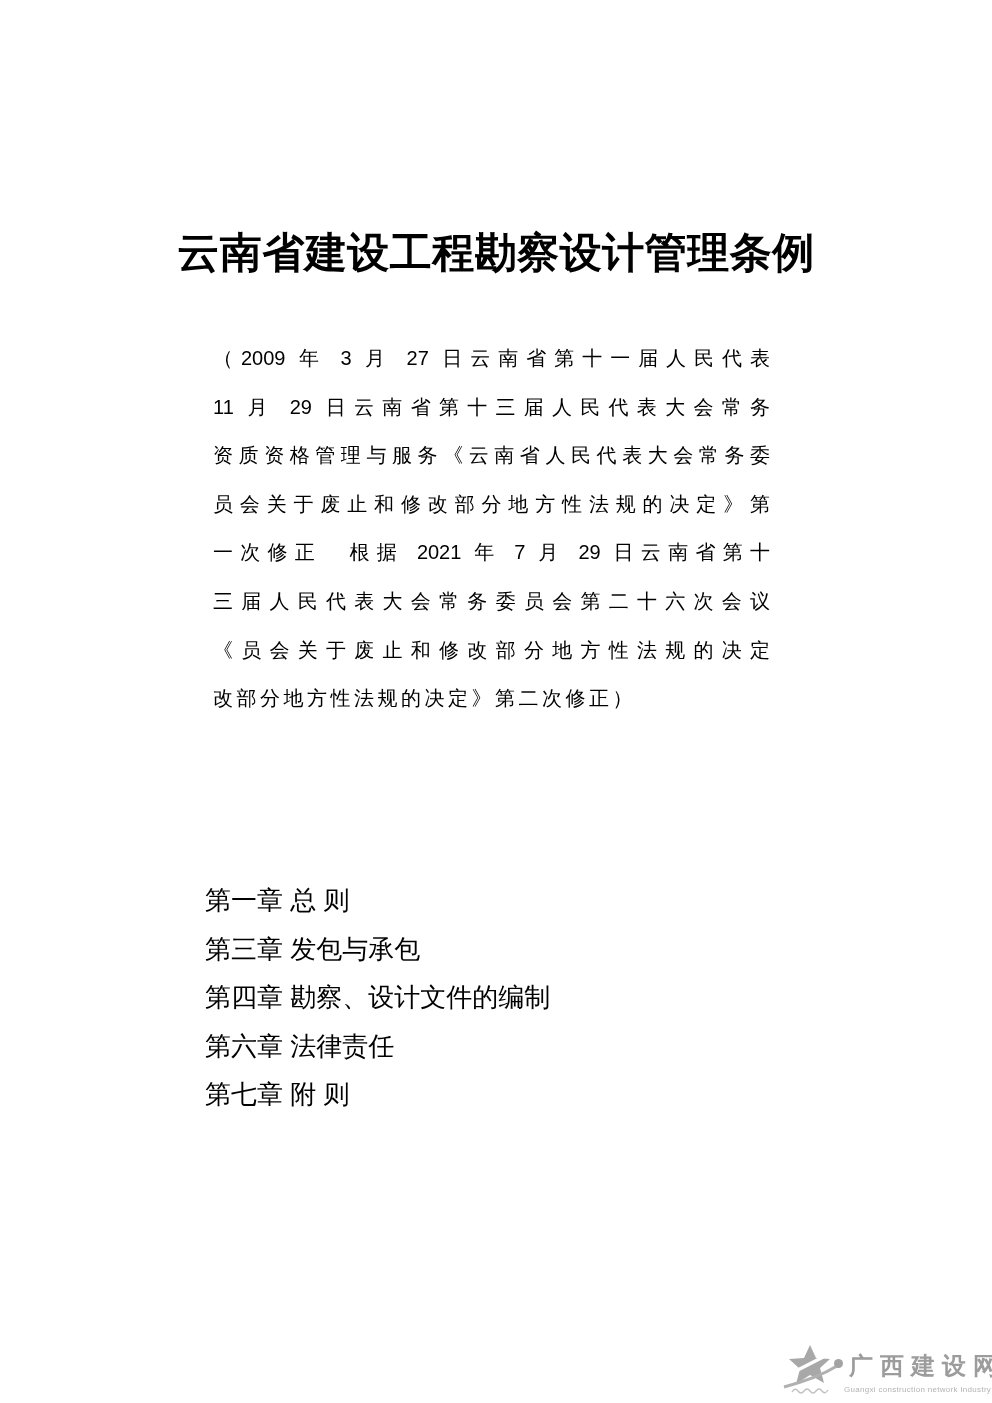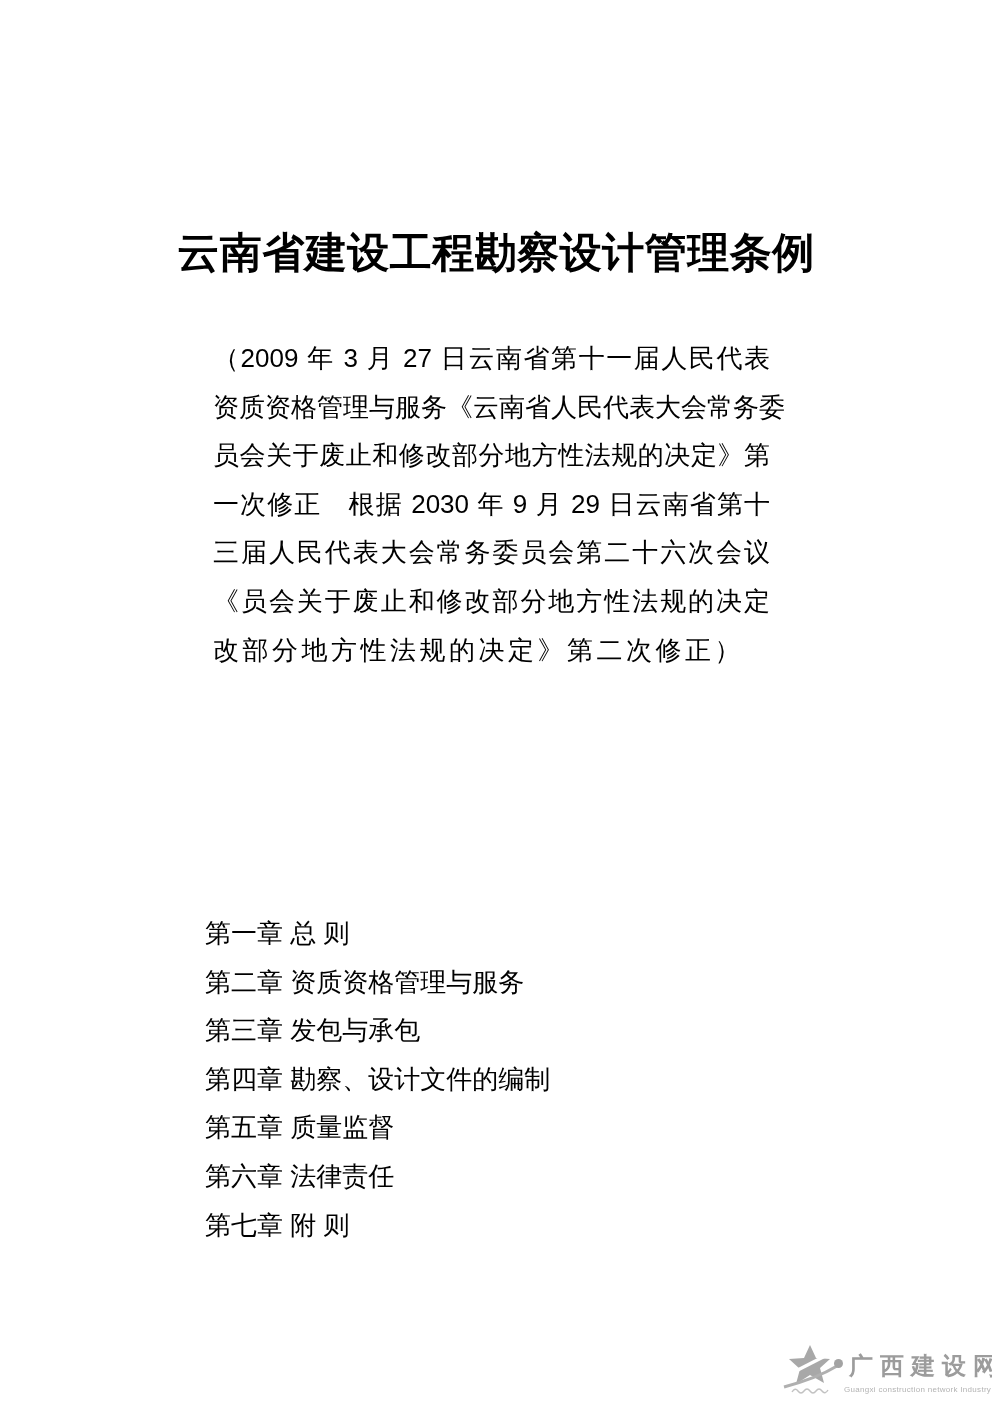--- a/index.html
+++ b/index.html
@@ -7,35 +7,35 @@
     position:relative; width:992px; height:1403px; background:#ffffff;
     font-family:"Liberation Sans", sans-serif; color:#000000; overflow:hidden;
   }
   .doc-title {
     position:absolute; top:229px; left:0; width:992px;
     text-align:center; font-size:42px; font-weight:bold; line-height:48px;
     letter-spacing:0.5px; white-space:nowrap;
   }
   .preamble {
     position:absolute; top:334px; left:213px; width:557px;
-    font-size:26px; line-height:48.6px;
+    font-size:20px; line-height:48.6px;
   }
   .preamble .line {
     text-align:justify; text-align-last:justify; text-justify:inter-character;
     white-space:nowrap; overflow:visible;
   }
   .preamble .line.last {
     text-align:center; text-align-last:left; letter-spacing:3.5px;
   }
   .toc-heading {
     position:absolute; top:827px; left:0; width:992px;
     text-align:center; font-size:26px; line-height:48.6px; letter-spacing:2px;
   }
   .toc-items {
-    position:absolute; top:909px; left:205px; width:580px;
+    position:absolute; top:876px; left:205px; width:580px;
     font-size:26px; line-height:48.6px;
   }
   .toc-items .toc-item { white-space:nowrap; }
   .watermark {
     position:absolute; left:783px; top:1344px; width:212px; height:58px;
     color:#9c9c9c;
   }
   .wm-star { position:absolute; left:0; top:0; width:60px; height:46px; }
   .wm-dot {
     position:absolute; left:51px; top:15px; width:9px; height:9px;
@@ -53,35 +53,34 @@
 </style>
 </head>
 <body>
 
 <div class="page">
 
   <div class="doc-title">云南省建设工程勘察设计管理条例</div>
 
   <div class="preamble">
     <div class="line">（2009 年 3 月 27 日云南省第十一届人民代表</div>
+    <div class="line">11 月 29 日云南省第十三届人民代表大会常务</div>
     <div class="line">资质资格管理与服务《云南省人民代表大会常务委</div>
     <div class="line">员会关于废止和修改部分地方性法规的决定》第</div>
-    <div class="line">一次修正　根据 2030 年 9 月 29 日云南省第十</div>
+    <div class="line">一次修正　根据 2021 年 7 月 29 日云南省第十</div>
     <div class="line">三届人民代表大会常务委员会第二十六次会议</div>
     <div class="line">《员会关于废止和修改部分地方性法规的决定</div>
     <div class="line last">改部分地方性法规的决定》第二次修正）</div>
   </div>
 
 
   <div class="toc-items">
     <div class="toc-item">第一章 总 则</div>
-    <div class="toc-item">第二章 资质资格管理与服务</div>
     <div class="toc-item">第三章 发包与承包</div>
     <div class="toc-item">第四章 勘察、设计文件的编制</div>
-    <div class="toc-item">第五章 质量监督</div>
     <div class="toc-item">第六章 法律责任</div>
     <div class="toc-item">第七章 附 则</div>
   </div>
 
   <div class="watermark">
     <svg class="wm-star" viewBox="0 0 60 46" xmlns="http://www.w3.org/2000/svg">
       <polygon points="27,1 33,14 47,15 37,24 41,39 27,31 13,40 17,25 6,15 21,14" fill="#a8a8a8"></polygon>
       <path d="M5 31 L48 9" stroke="#ffffff" stroke-width="3.5" fill="none"></path>
       <path d="M1 43 C 16 39, 36 33, 54 22" stroke="#b0b0b0" stroke-width="3" fill="none"></path>
     </svg>

